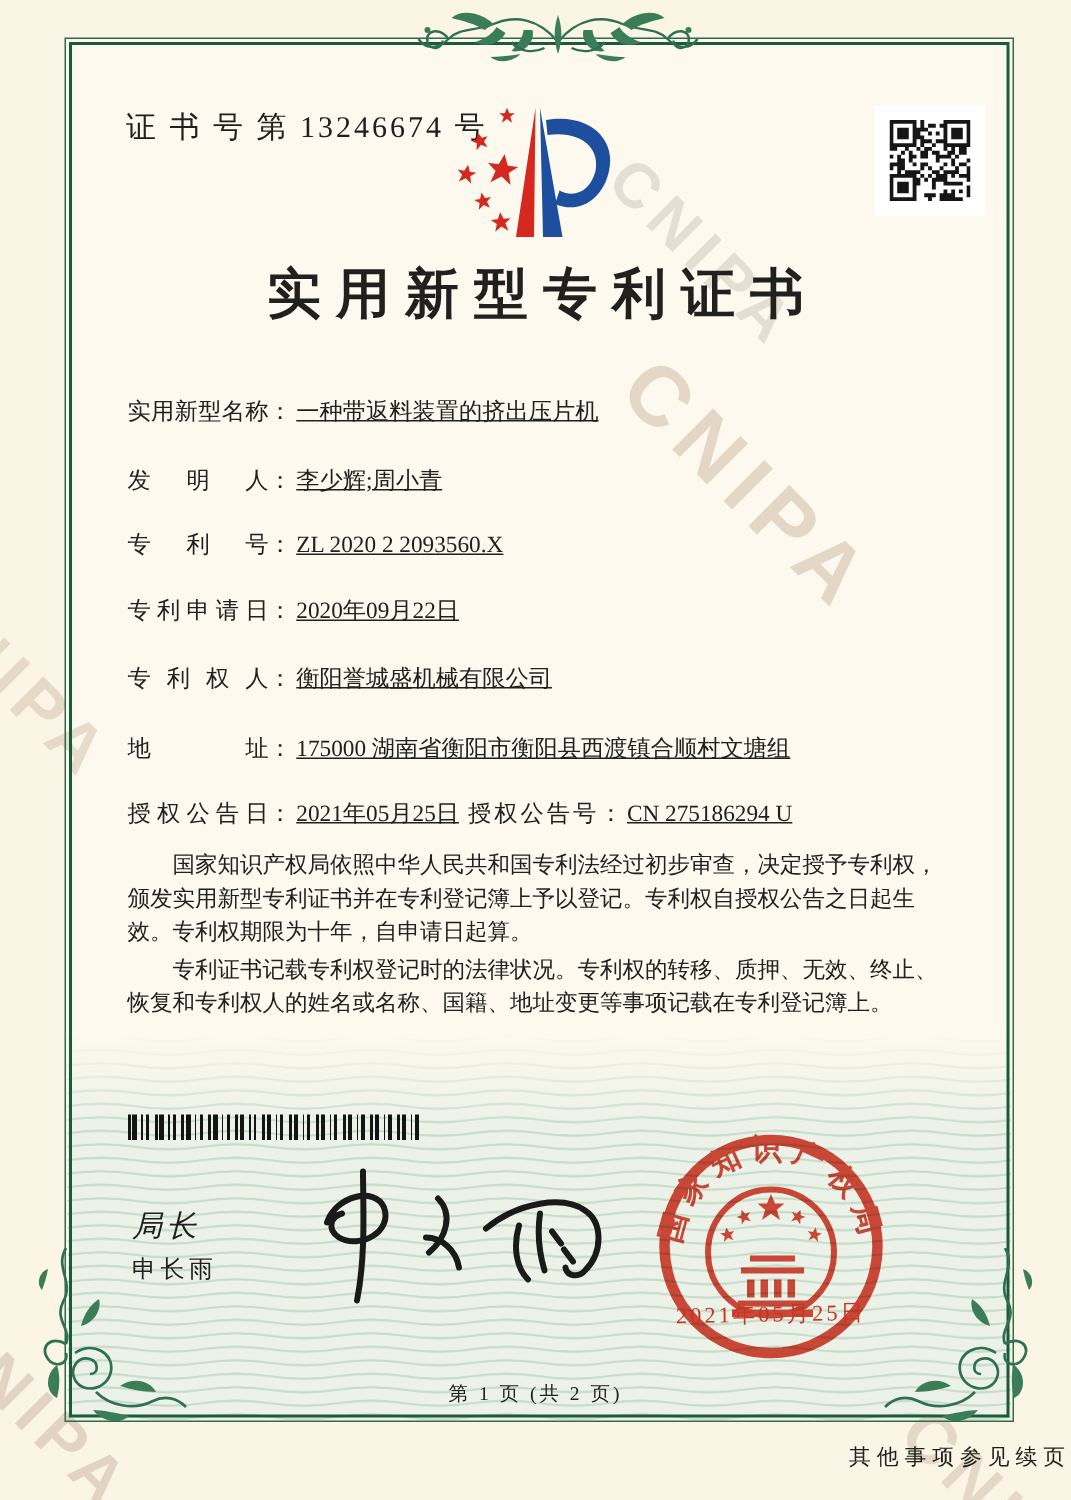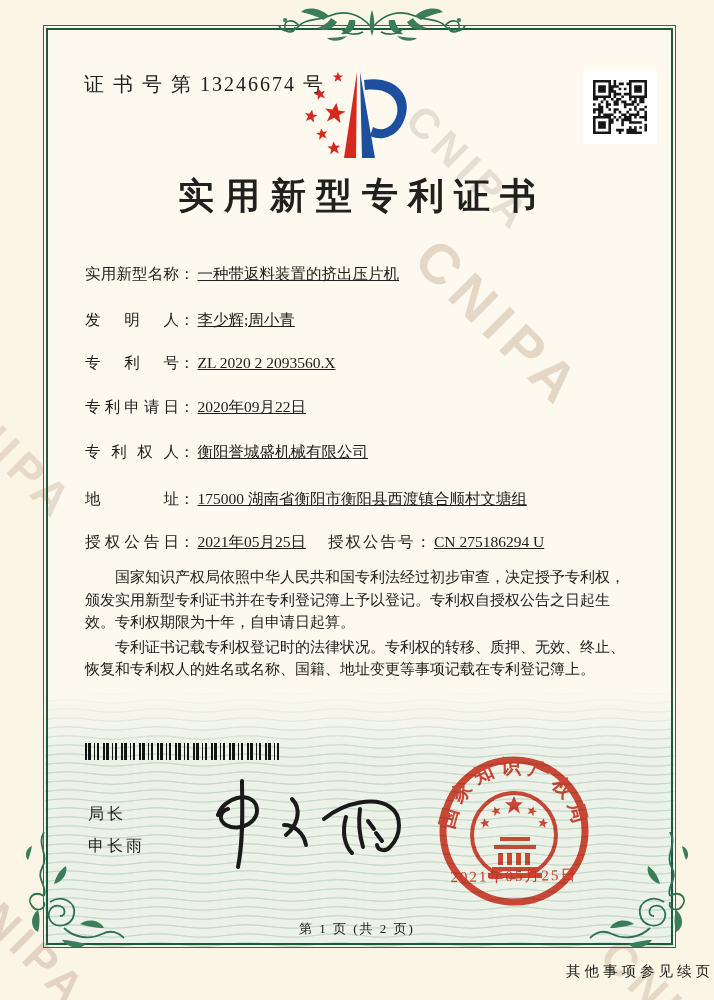--- a/index.html
+++ b/index.html
@@ -17,29 +17,29 @@
   .wm4{left:-18px;top:866px;font-size:44px;color:rgba(180,150,125,.35);letter-spacing:6px;}
   .wm5{left:628px;top:928px;font-size:46px;color:rgba(180,150,125,.30);letter-spacing:6px;}
   .cert-no{position:absolute;left:84px;top:71px;font-size:20px;letter-spacing:2px;z-index:3;}
   .logo{position:absolute;left:294px;top:66px;width:130px;height:100px;z-index:3;}
   .qr{position:absolute;left:583px;top:70px;width:74px;height:74px;background:#ffffff;z-index:3;}
   .qr svg{margin:10px;display:block;}
   .title{position:absolute;left:0;top:172px;width:100%;text-align:center;font-size:36px;font-weight:700;
          letter-spacing:10px;text-indent:10px;z-index:3;}
   .frow{position:absolute;left:85px;font-size:15.5px;white-space:nowrap;z-index:3;}
   .flabel{display:inline-block;width:94px;text-align:justify;text-align-last:justify;vertical-align:top;}
-  .flabel2{letter-spacing:2px;margin-left:22px;}
+  .flabel2{letter-spacing:2px;margin-left:6px;}
   .fvalue{margin-left:3px;text-decoration:underline;}
   .body-text{position:absolute;left:85px;top:566px;width:548px;font-size:15px;line-height:22.5px;z-index:3;}
   .body-text p{margin:0;text-indent:2em;}
   .body-text p + p{margin-top:2px;}
   .barcode{position:absolute;left:85px;top:743px;width:196px;height:17px;z-index:3;
     background:repeating-linear-gradient(90deg,#141414 0 2px,rgba(0,0,0,0) 2px 3px,#141414 3px 6px,
     rgba(0,0,0,0) 6px 9px,#141414 9px 10px,rgba(0,0,0,0) 10px 12px,#141414 12px 14px,rgba(0,0,0,0) 14px 18px);}
-  .director-title{position:absolute;left:88px;top:804px;font-size:16px;letter-spacing:3px;z-index:3;}
+  .director-title{position:absolute;left:88px;top:804px;font-size:20px;letter-spacing:3px;z-index:3;font-style:italic;}
   .director-name{position:absolute;left:88px;top:836px;font-size:16px;letter-spacing:3px;z-index:3;}
   .signature{position:absolute;left:200px;top:775px;width:210px;height:100px;z-index:4;}
   .seal{position:absolute;left:434px;top:749px;width:160px;height:160px;z-index:4;opacity:.92;mix-blend-mode:multiply;}
   .seal-date{position:absolute;left:428px;top:867px;width:172px;text-align:center;color:#cc3322;
              font-size:15px;letter-spacing:2px;z-index:5;transform:rotate(-1deg);}
   .page-info{position:absolute;left:0;top:920px;width:100%;text-align:center;font-size:13px;letter-spacing:2px;z-index:3;}
   .footer-note{position:absolute;left:0;top:962px;width:100%;text-align:right;font-size:14.5px;letter-spacing:4px;z-index:3;}
   .orn{position:absolute;z-index:4;}
   .orn-top{left:277px;top:2px;}
   .orn-bl{left:20px;top:832px;}

